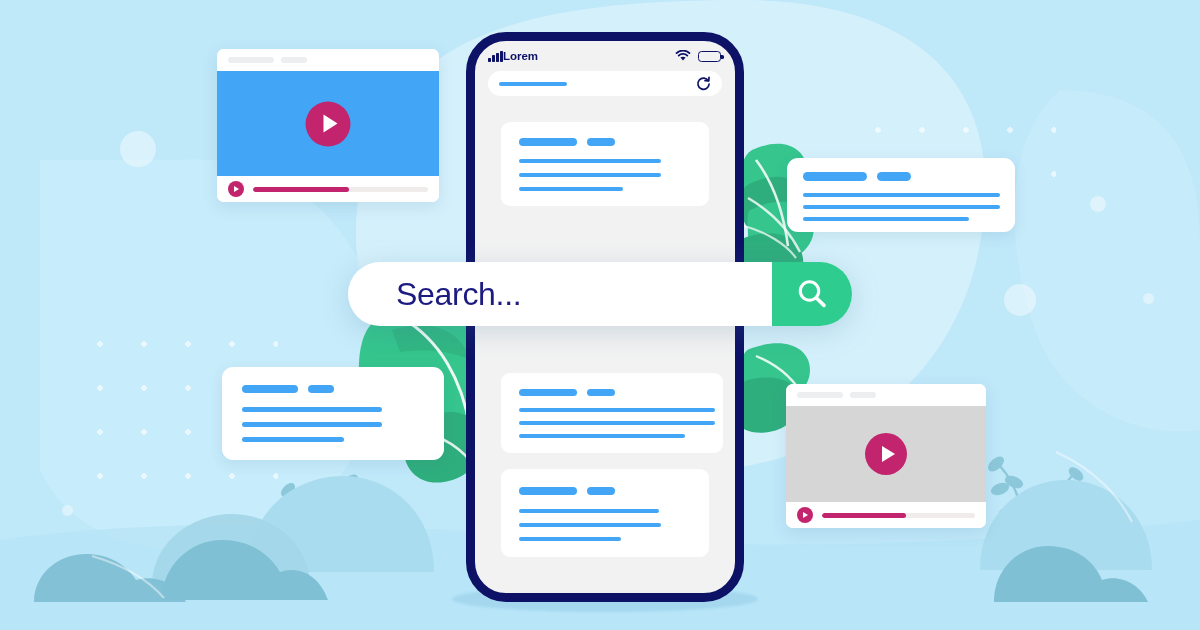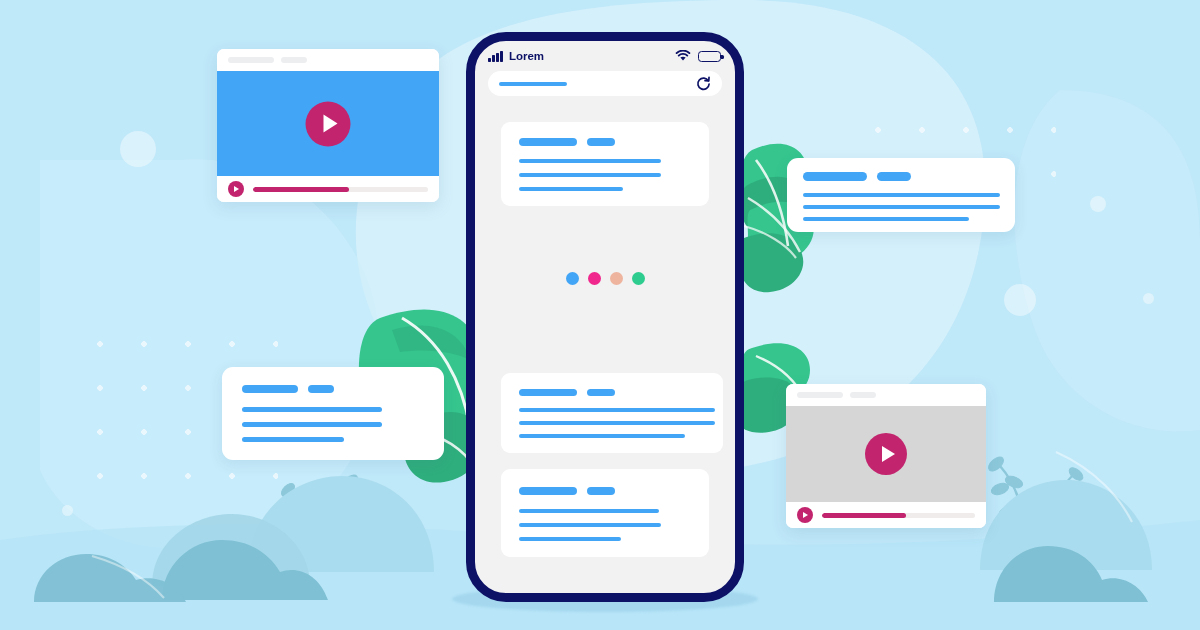--- a/index.html
+++ b/index.html
@@ -96,21 +96,21 @@
   }
   #phone-shadow {
     position:absolute; left:452px; top:586px; width:306px; height:26px;
     background:rgba(150,205,232,.55); border-radius:50%;
     filter:blur(1px);
   }
   .statusbar {
     height:30px; display:flex; align-items:center; padding:0 14px 0 13px;
     color:#0d1266; font-size:11.5px; font-weight:700;
   }
-  .sb-left { display:flex; align-items:center; gap:6px; }
+  .sb-left { display:flex; align-items:center; }
   .sb-signal { display:flex; align-items:flex-end; gap:1.5px; height:11px; }
   .sb-signal i { width:2.6px; background:#0d1266; border-radius:.7px; display:block; }
   .sb-signal i:nth-child(1){height:4px;}
   .sb-signal i:nth-child(2){height:6.5px;}
   .sb-signal i:nth-child(3){height:9px;}
   .sb-signal i:nth-child(4){height:11px;}
   .sb-right { margin-left:auto; display:flex; align-items:center; gap:7px; }
   .sb-batt {
     width:23px;height:11px;border:1.6px solid #0d1266;border-radius:3.5px;
     position:relative; padding:1.3px;
@@ -383,14 +383,25 @@
         <span class="tc-bar tc-title" style="width:58px;height:8px;"></span>
         <span class="tc-bar tc-title" style="width:28px;height:8px;"></span>
       </div>
       <span class="tc-bar tc-line" style="display:block;width:140px;height:4px;margin-bottom:10px;"></span>
       <span class="tc-bar tc-line" style="display:block;width:142px;height:4px;margin-bottom:10px;"></span>
       <span class="tc-bar tc-line" style="display:block;width:102px;height:4px;"></span>
     </div>
 
   </div>
 
+  <div id="searchbar">
+    <div class="sb-inner">
+      <div id="search-text" placeholder="Search...">Search...</div>
+      <div id="search-button">
+        <svg width="36" height="36" viewBox="0 0 36 36">
+          <circle cx="15.5" cy="15" r="9.2" stroke="#ffffff" stroke-width="3.1" fill="none"></circle>
+          <path d="M22.4 22 L30 29.4" stroke="#ffffff" stroke-width="3.6" stroke-linecap="round" fill="none"></path>
+        </svg>
+      </div>
+    </div>
+  </div>
 
 </div>
 
 </body></html>

